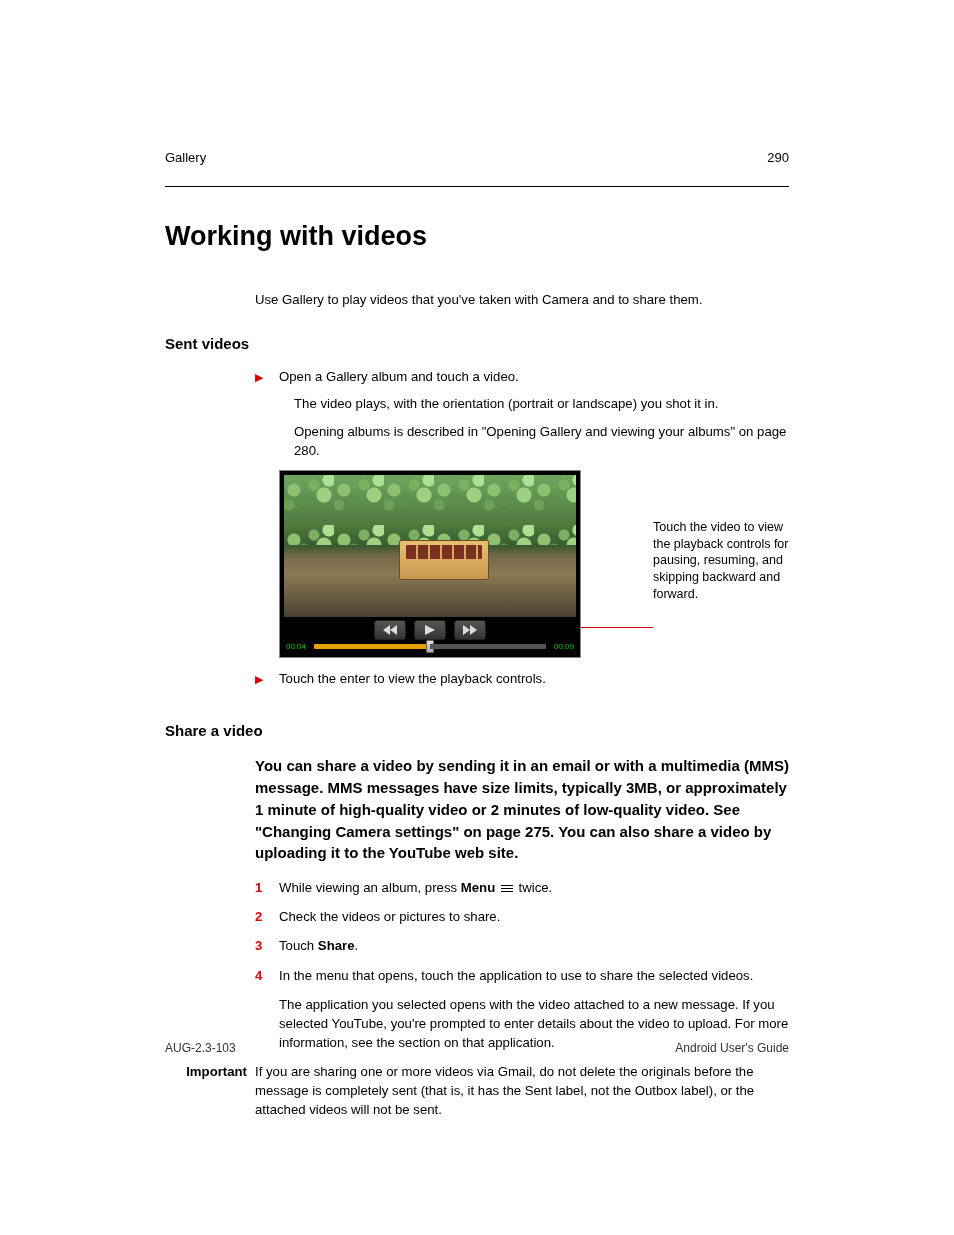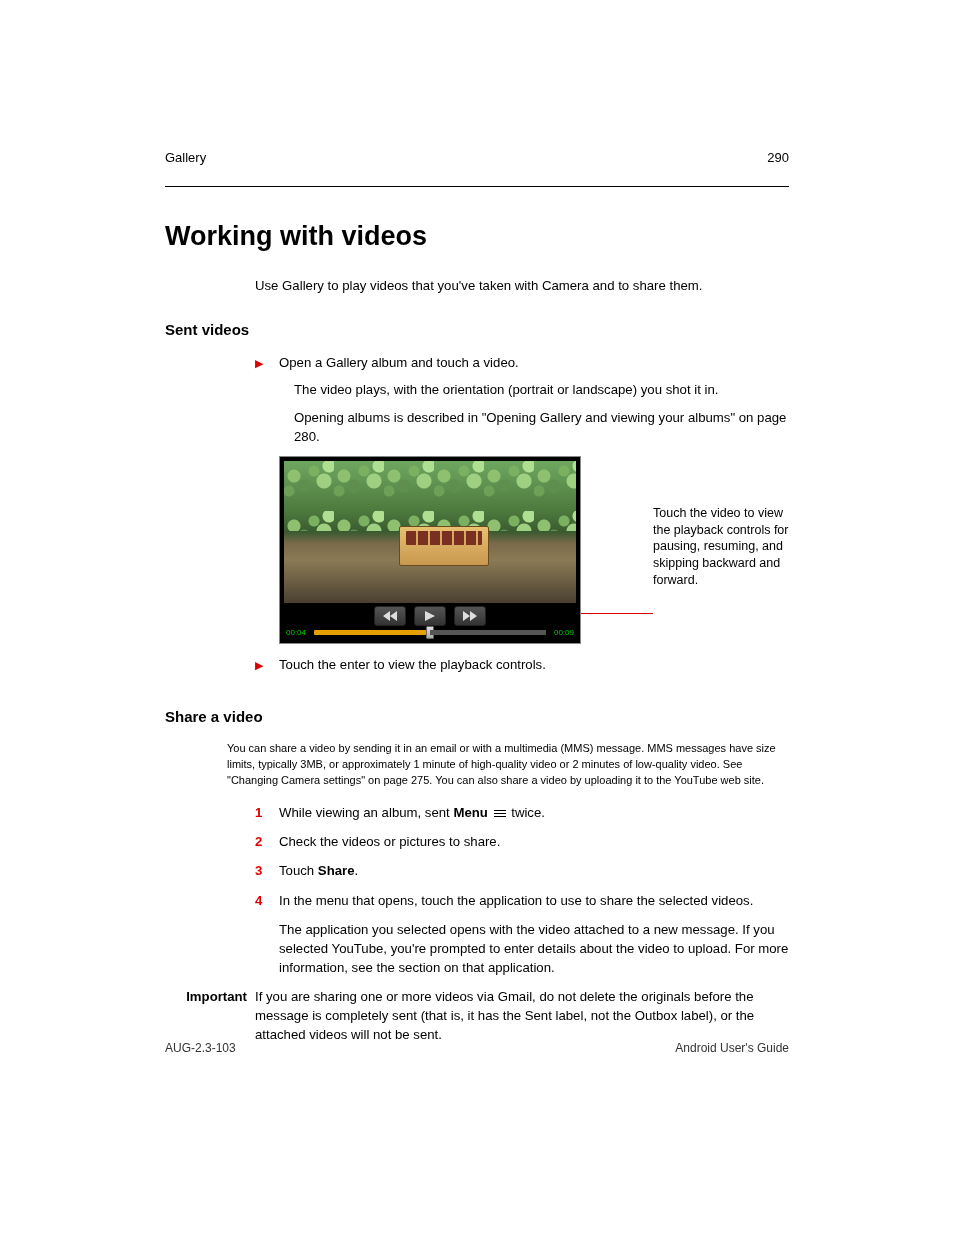--- a/index.html
+++ b/index.html
@@ -18,21 +18,21 @@
     display: flex;
     justify-content: space-between;
     font-size: 13px;
     padding-bottom: 21px;
     border-bottom: 1px solid #000;
     margin-bottom: 34px;
   }
   h1 {
     font-size: 27px;
     font-weight: bold;
-    margin-bottom: 26px;
+    margin-bottom: 40px;
   }
   .intro {
     margin-left: 90px;
     font-size: 13.2px;
     margin-bottom: 28px;
   }
   h2 {
     font-size: 15px;
     font-weight: bold;
     margin-bottom: 16px;
@@ -173,24 +173,25 @@
   }
   .callout-text {
     font-size: 12.5px;
     line-height: 1.35;
     width: 175px;
     align-self: center;
     margin-bottom: 6px;
   }
   .section-gap { height: 24px; }
   .para-indent {
-    margin-left: 62px;
-    font-size: 11px;
+    margin-left: 90px;
+    font-size: 15px;
     line-height: 1.45;
     margin-bottom: 14px;
+    font-weight: bold;
   }
   .numlist {
     margin-left: 90px;
   }
   .num-row {
     display: flex;
     gap: 12px;
     font-size: 13.2px;
     line-height: 1.45;
     margin-bottom: 10px;
@@ -304,21 +305,21 @@
   <div class="section-gap"></div>
 
   <h2>Share a video</h2>
 
   <p class="para-indent">You can share a video by sending it in an email or with a multimedia (MMS) message. MMS messages have size limits, typically 3MB, or approximately 1 minute of high-quality video or 2 minutes of low-quality video. See "Changing Camera settings" on page 275. You can also share a video by uploading it to the YouTube web site.</p>
 
   <div class="numlist">
     <div class="num-row">
       <span class="num">1</span>
       <span class="num-body">
-        <span>While viewing an album, sent </span><strong>Menu</strong>
+        <span>While viewing an album, press </span><strong>Menu</strong>
         <span class="menu-icon"><span></span><span></span><span></span></span><span> twice.</span>
       </span>
     </div>
     <div class="num-row">
       <span class="num">2</span>
       <span class="num-body">Check the videos or pictures to share.</span>
     </div>
     <div class="num-row">
       <span class="num">3</span>
       <span class="num-body">

